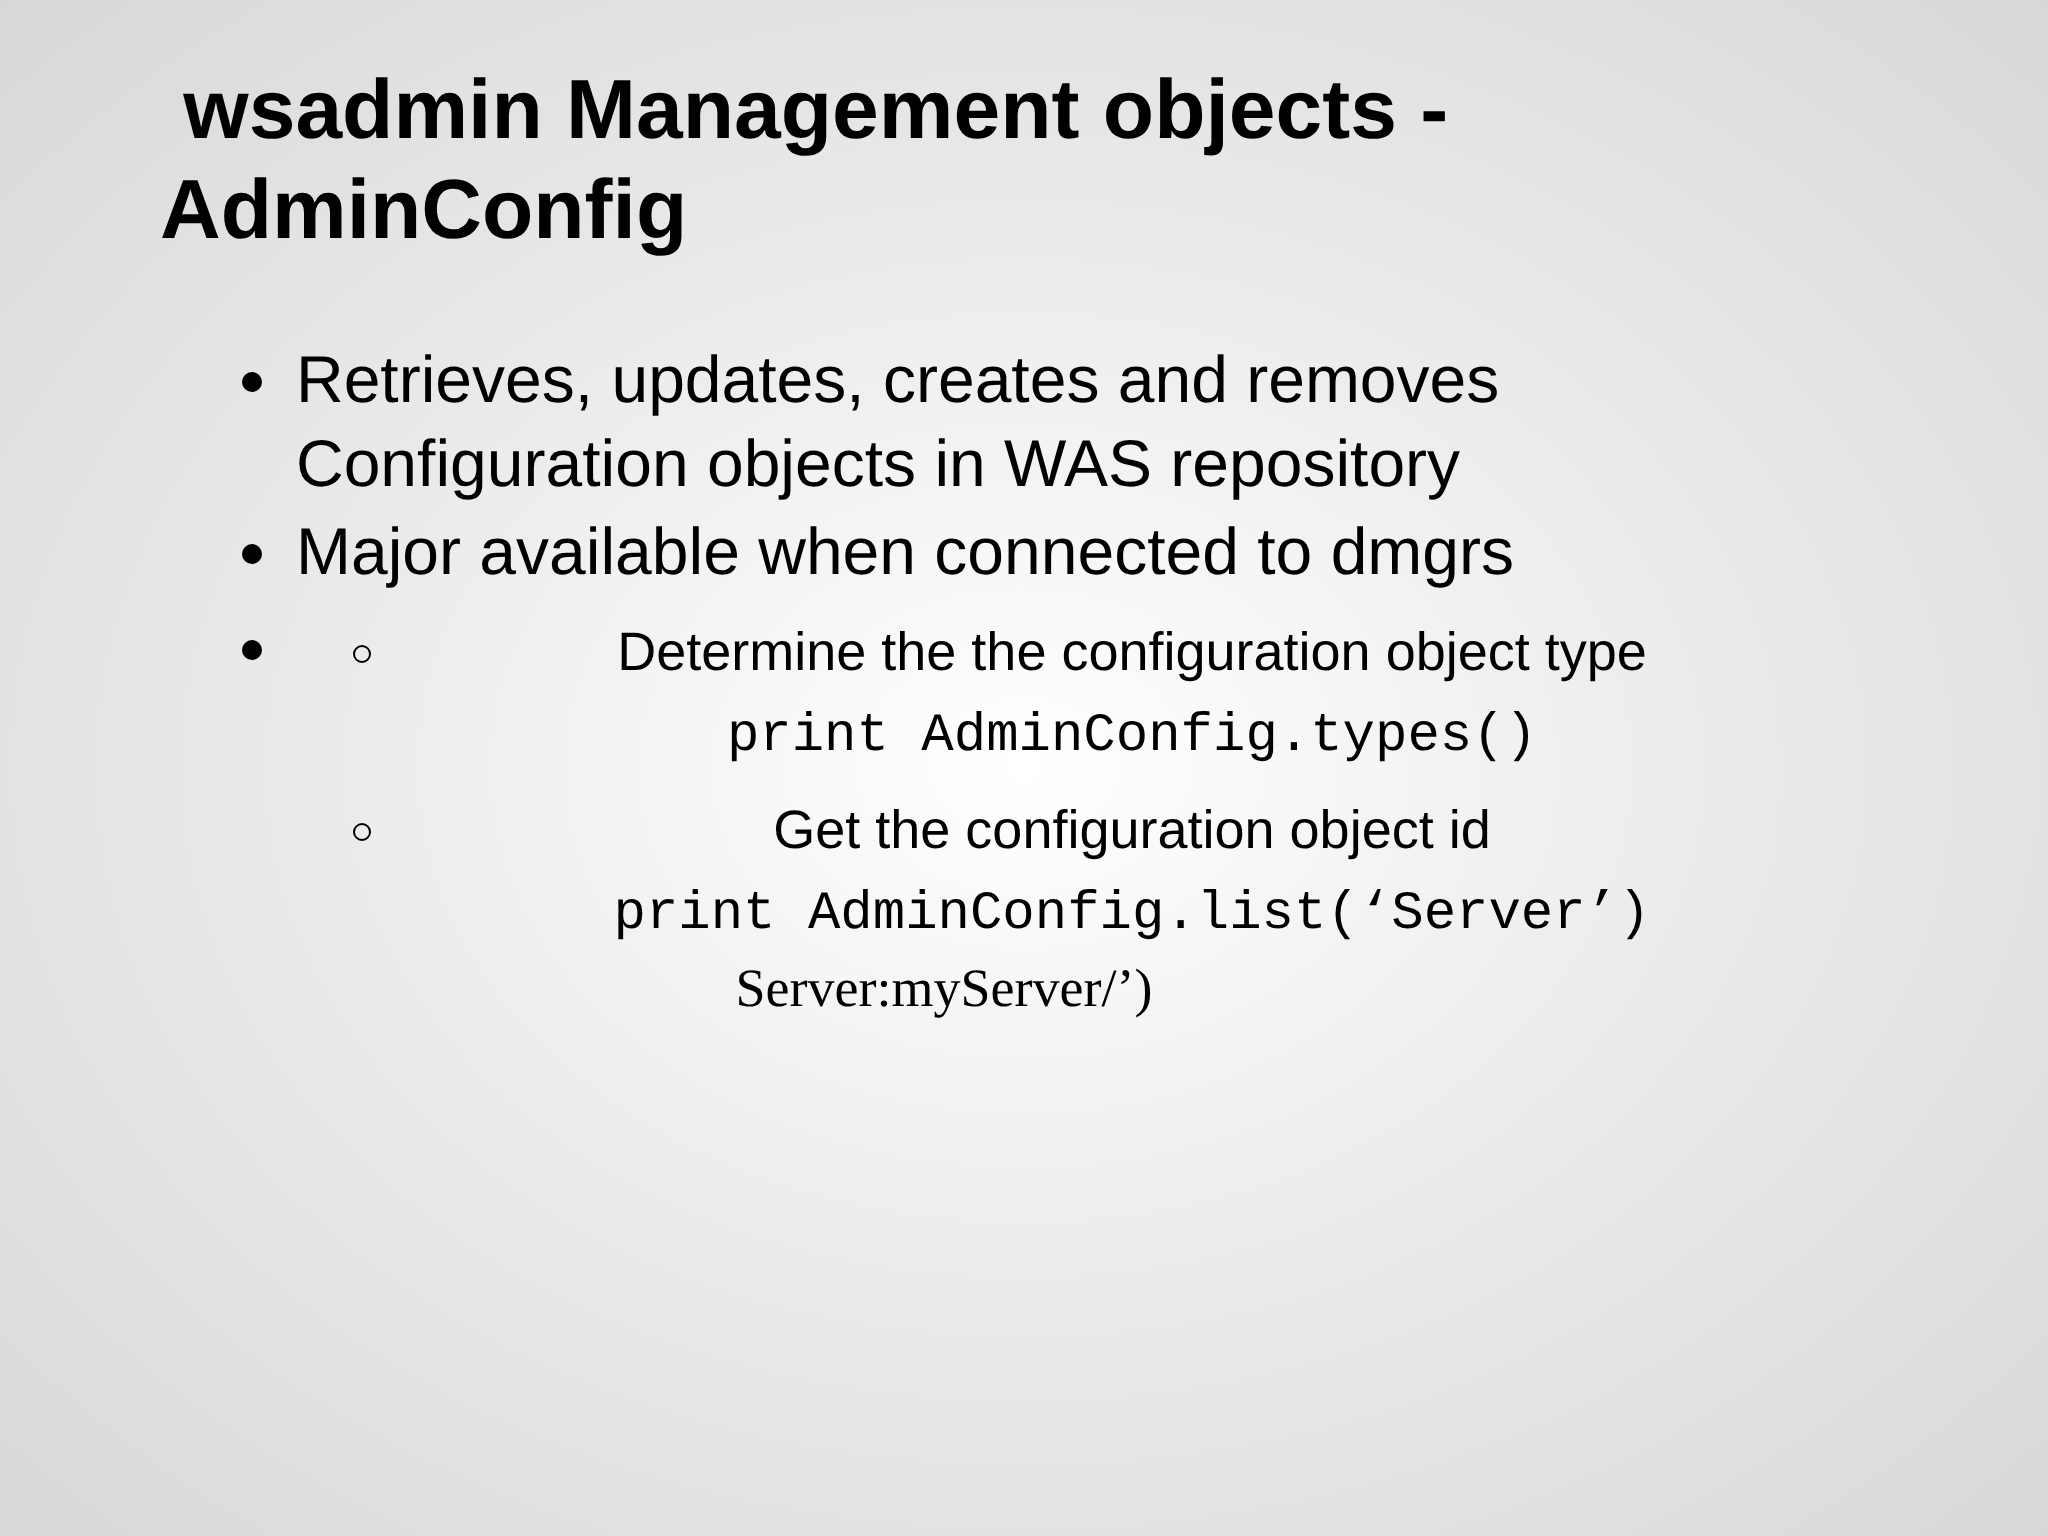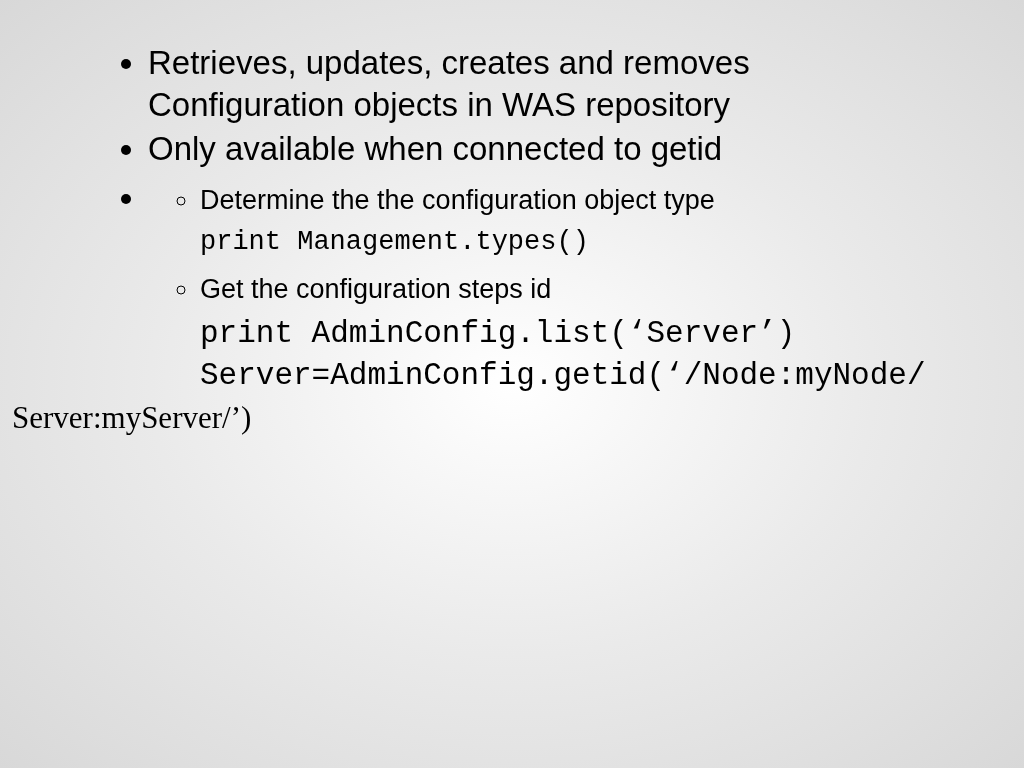--- a/index.html
+++ b/index.html
@@ -38,63 +38,67 @@
   }
   ul.outer > li {
     margin-bottom: 2px;
   }
   ul.inner {
     list-style: circle;
     margin: 6px 0 0 0;
     padding-left: 52px;
     font-size: 27px;
     line-height: 1.35;
+    text-align: center;
   }
   ul.inner > li {
     margin-bottom: 4px;
   }
   .code {
     font-family: "Courier New", Courier, monospace;
     font-size: 27px;
     line-height: 1.35;
     margin: 6px 0 10px 0;
     white-space: pre;
   }
   .code-wrap {
     font-family: "Courier New", Courier, monospace;
-    font-size: 31px;
+    font-size: 27px;
     line-height: 1.35;
     margin: 6px 0 0 0;
   }
   .code-wrap .line2 {
     display: block;
     margin-left: -188px; 
     font-family: Liberation Serif, serif;
   }
 </style>
 </head>
 <body>
 
 <div class="slide">
 
+  <h1 class="title">
+    <span class="pre"> wsadmin Management objects -</span><br>
+    <span>AdminConfig</span>
+  </h1>
 
   <ul class="outer">
     <li>Retrieves, updates, creates and removes Configuration objects in WAS repository</li>
-    <li>Only available when connected to getid</li>
+    <li>Major available when connected to dmgrs</li>
     <li>
       <ul class="inner">
         <li>
           <span>Determine the the configuration object type</span>
-          <div class="code">print Management.types()</div>
+          <div class="code">print AdminConfig.types()</div>
         </li>
         <li>
-          <span>Get the configuration steps id</span>
+          <span>Get the configuration object id</span>
           <div class="code-wrap">
             <span>print AdminConfig.list(‘Server’)</span><br>
-            <span>Server=AdminConfig.getid(‘/Node:myNode/</span>
             <span class="line2">Server:myServer/’)</span>
           </div>
         </li>
       </ul>
     </li>
   </ul>
 
 </div>
 
 </body></html>

